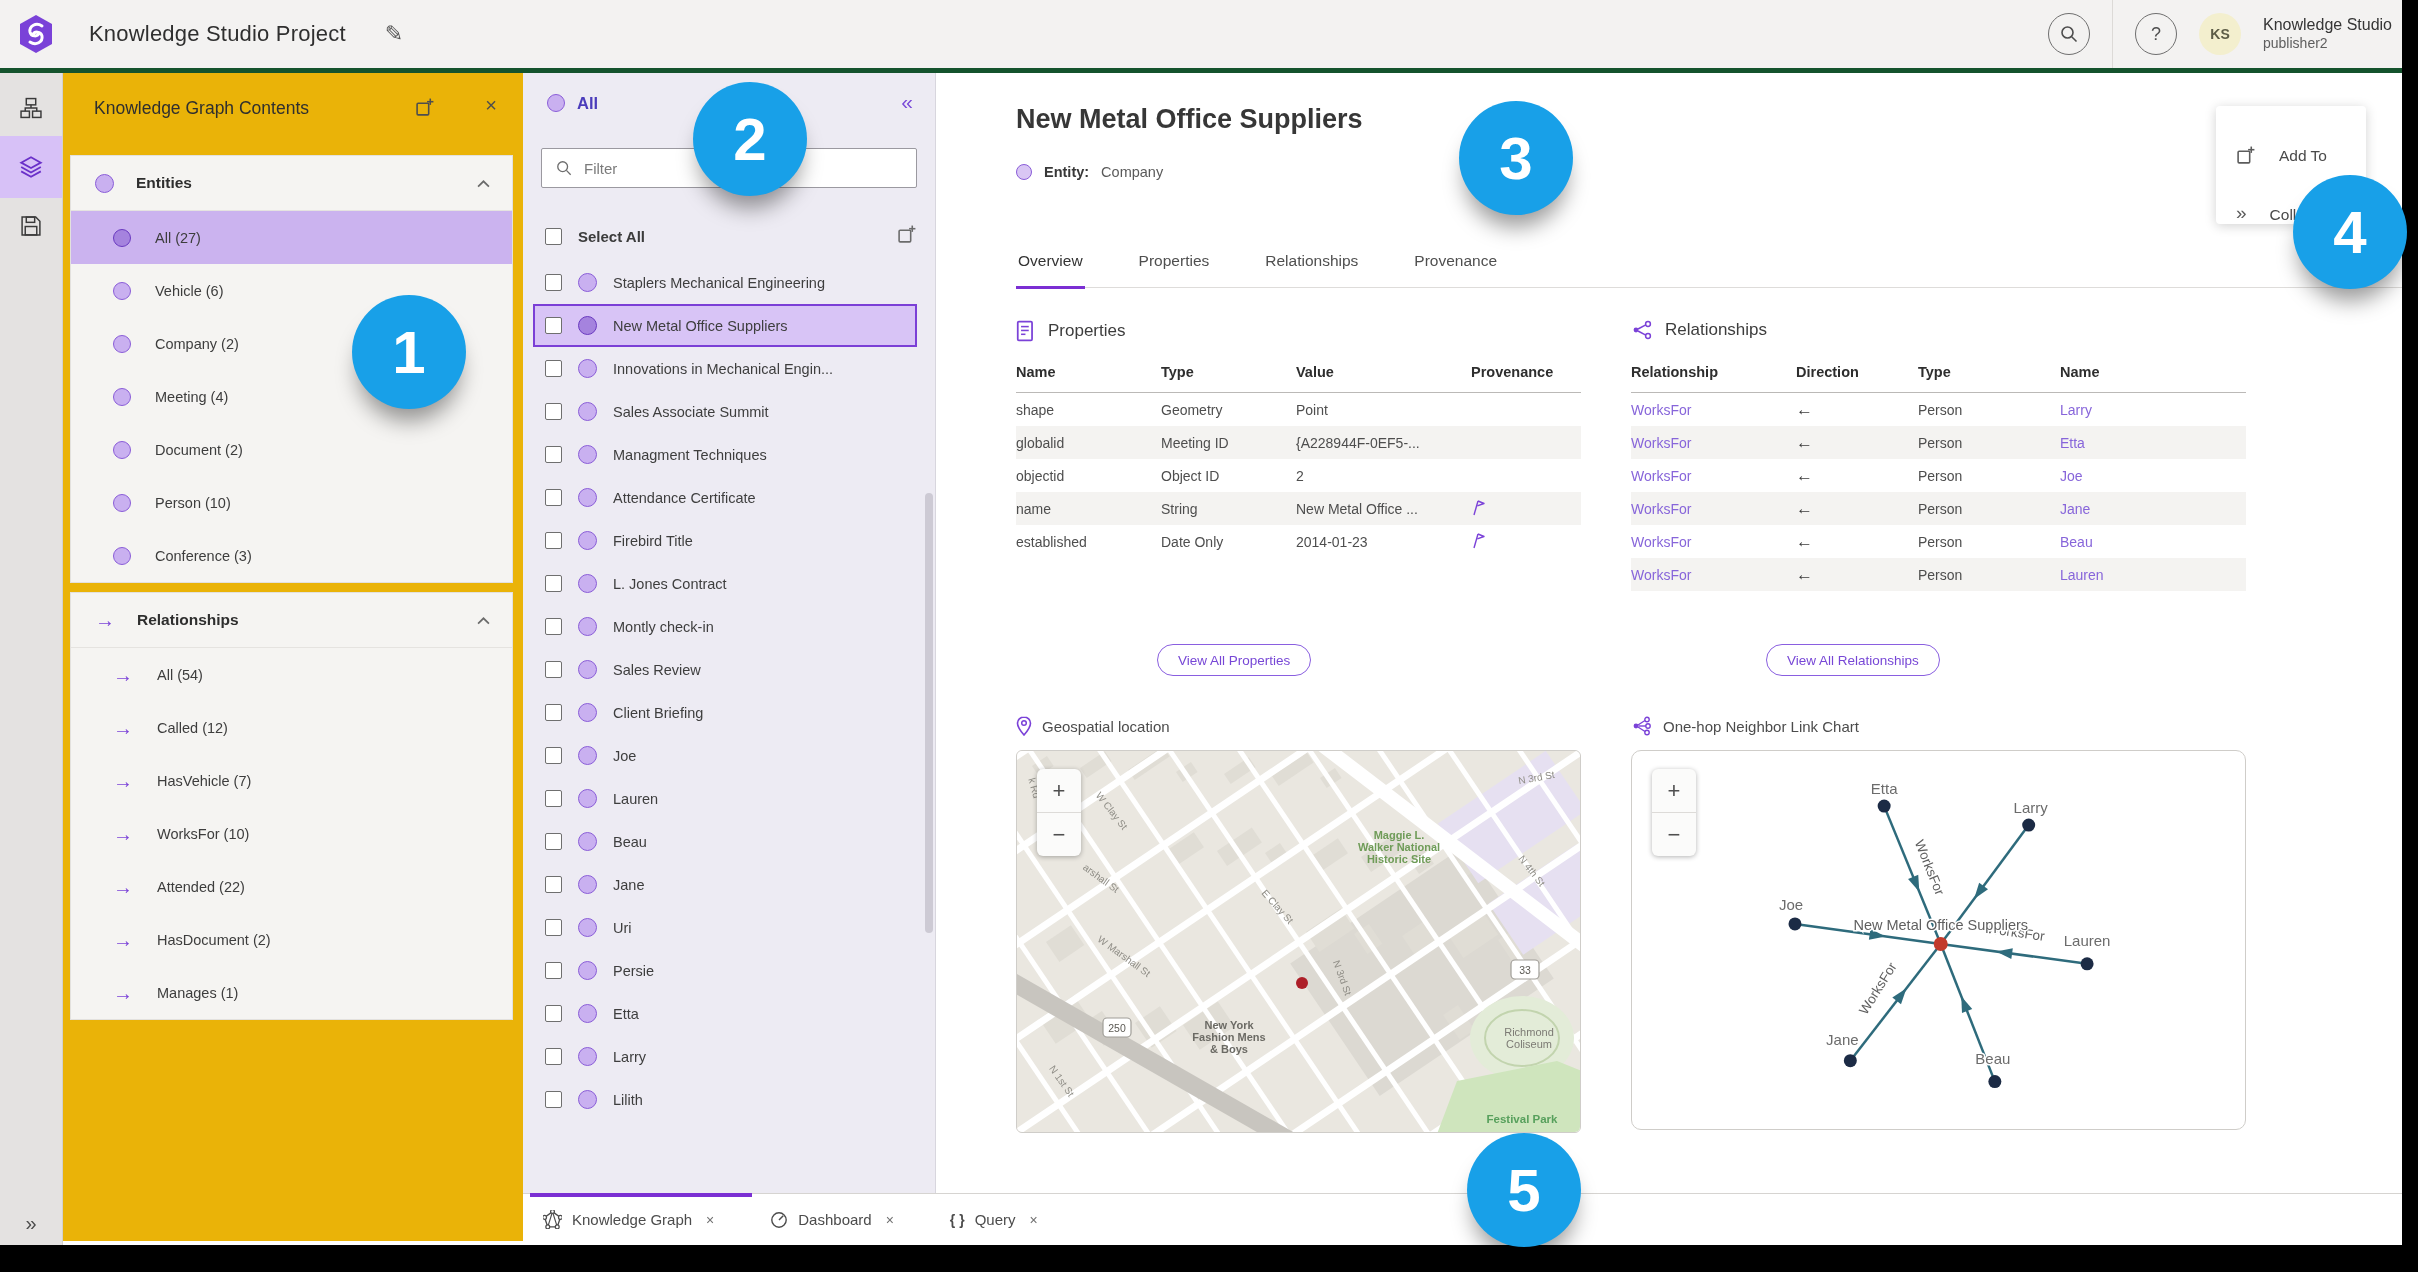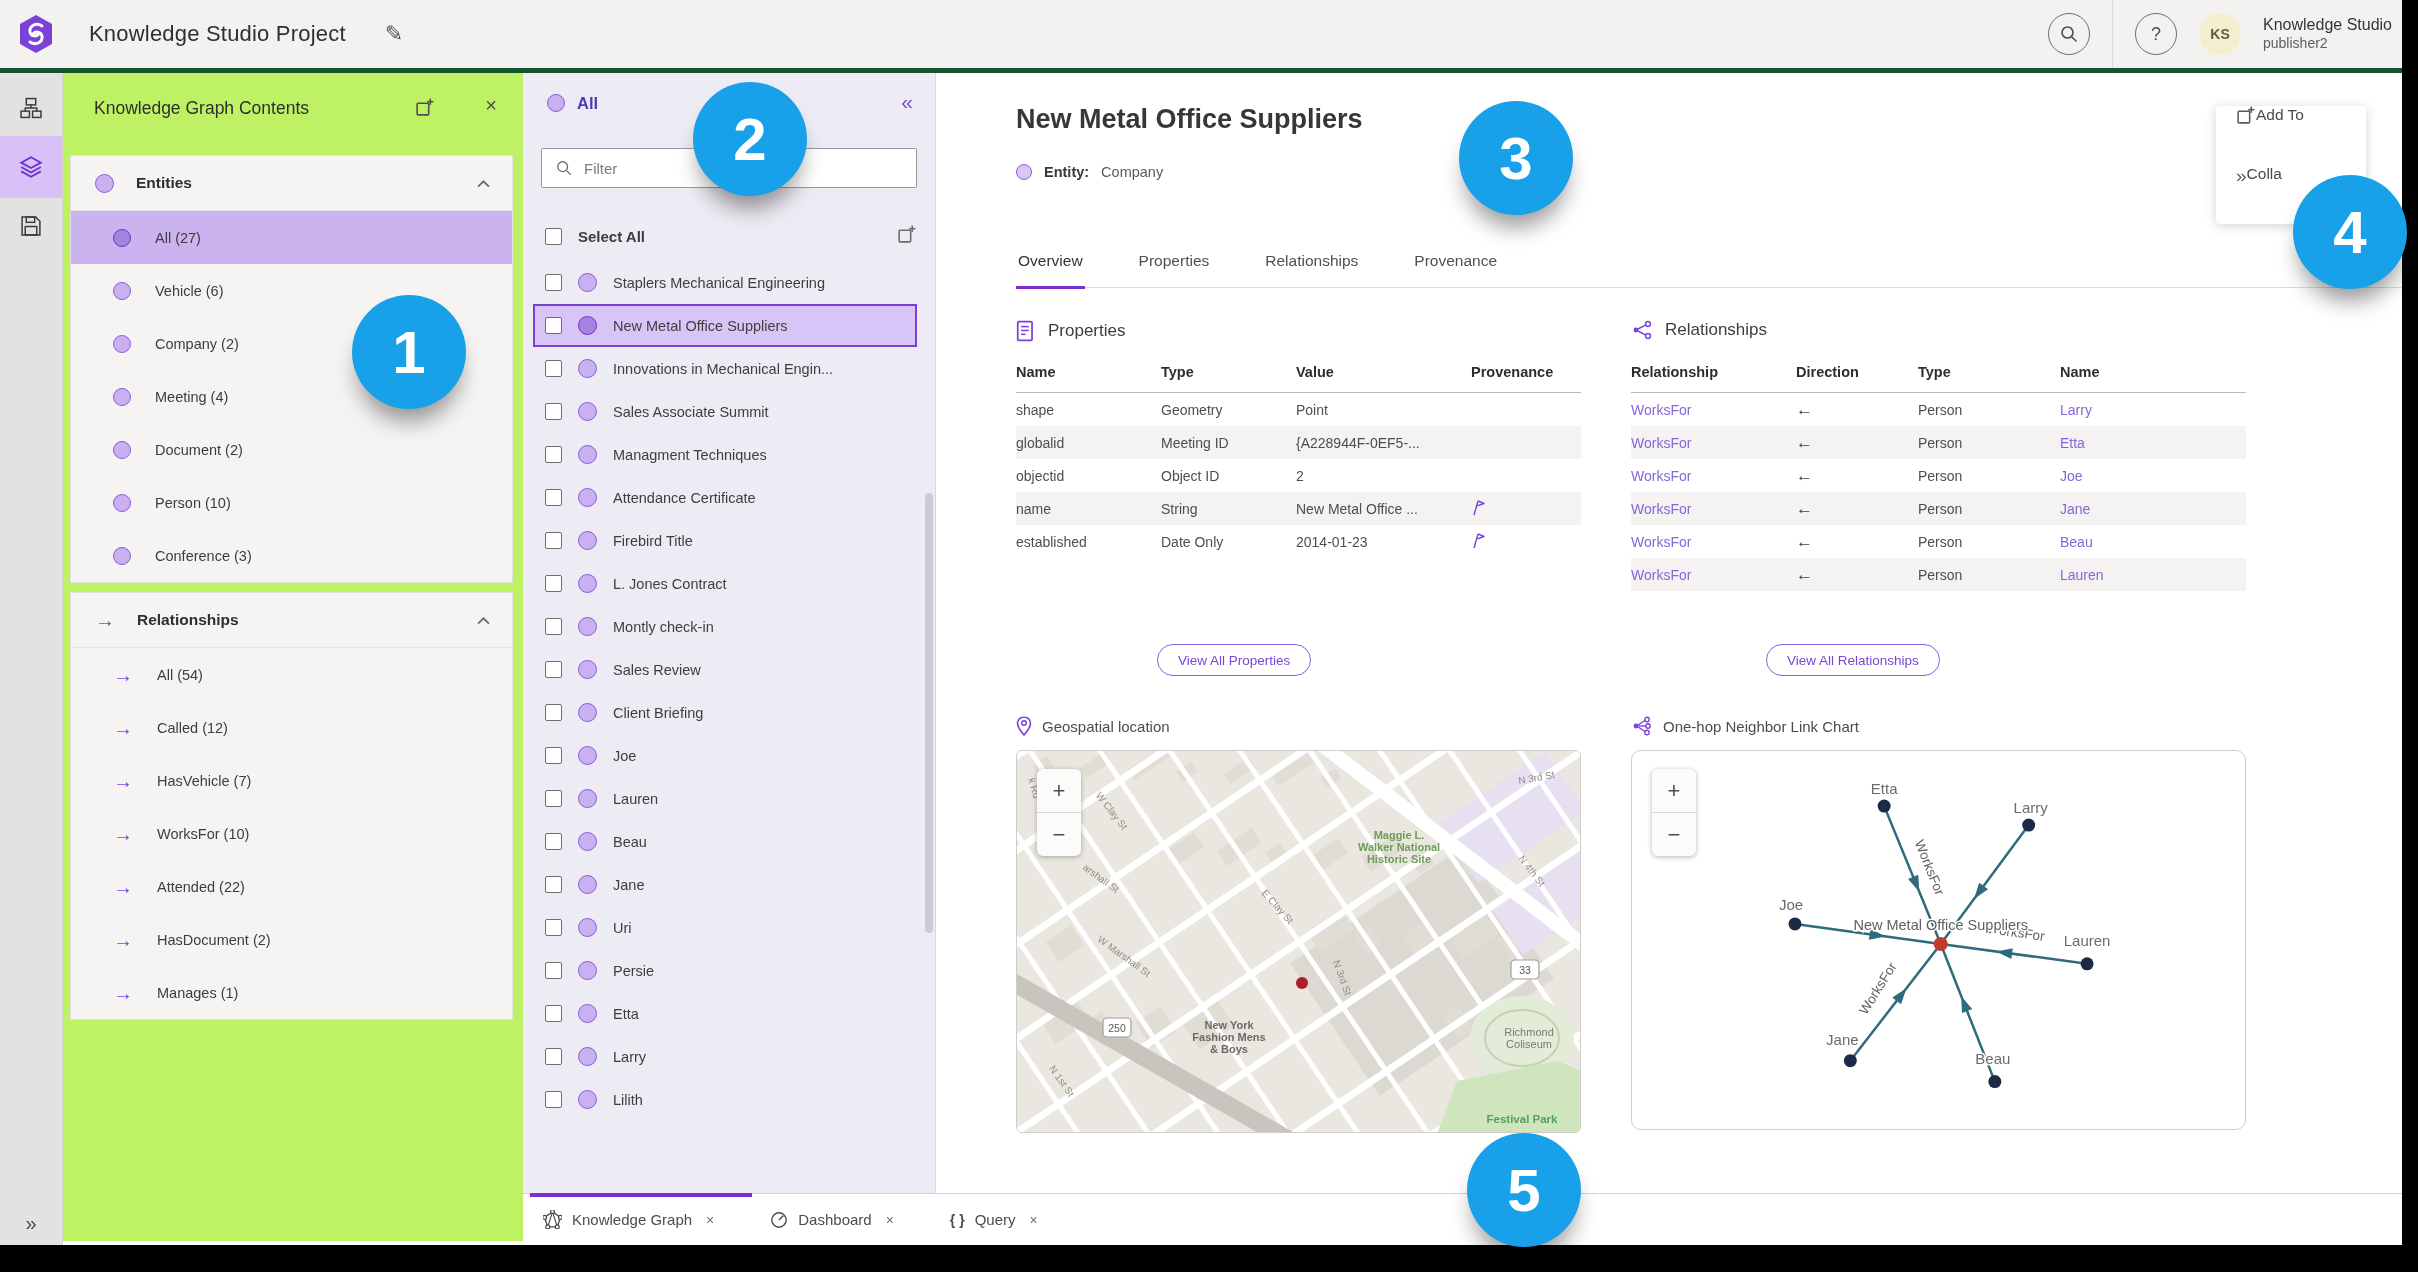--- a/index.html
+++ b/index.html
@@ -20,21 +20,21 @@
   .user-block{line-height:1.25;}
   .user-name{font-size:16px;color:#353535;}
   .user-role{font-size:14px;color:#5e5e5e;}
   
   .rail{position:absolute;left:0;top:68px;bottom:27px;width:62px;background:#e4e2e1;
         border-right:1px solid #d3d1cf;z-index:4;}
   .rail-btn{width:62px;height:56px;display:flex;align-items:center;justify-content:center;color:#3a3a3a;}
   .rail-btn.sel{background:#d7c1f7;color:#6a30c9;height:62px;}
   .rail-expand{position:absolute;bottom:10px;left:0;width:62px;text-align:center;font-size:20px;color:#4c4c4c;}
   
-  .contents{position:absolute;left:62px;top:68px;bottom:31px;width:461px;background:#bef264;
+  .contents{position:absolute;left:62px;top:68px;bottom:31px;width:461px;background:#eab308;
             border-right:1px solid #be185d;z-index:3;}
   .contents-head{position:relative;height:86px;}
   .contents-title{position:absolute;left:32px;top:30px;font-size:17.5px;color:#2f2f2f;}
   .contents-head .hicon{position:absolute;top:30px;color:#4e4e4e;}
   .side-card{position:absolute;left:8px;width:443px;border:1px solid #e3e1de;background:#f5f4f2;box-sizing:border-box;}
   .sec-head{height:54px;display:flex;align-items:center;border-bottom:1px solid #e5e3e0;position:relative;}
   .sec-head .label{font-size:15.5px;color:#2e2e2e;font-weight:bold;margin-left:22px;}
   .sec-head .chev{position:absolute;right:22px;}
   .tree-item{height:53px;display:flex;align-items:center;cursor:pointer;}
   .tree-item.sel{background:#cbb3ef;}
@@ -107,21 +107,21 @@
   
   text.nodelbl{fill:#6c6c6c;font-size:15px;paint-order:stroke;stroke:#fff;stroke-width:3px;
                font-family:"Liberation Sans",sans-serif;}
   text.edgelbl{fill:#5f5f5f;font-size:13.5px;paint-order:stroke;stroke:#fff;stroke-width:3px;
                font-family:"Liberation Sans",sans-serif;}
   text.centerlbl{fill:#5f5f5f;font-size:14.5px;paint-order:stroke;stroke:#fff;stroke-width:3px;
                font-family:"Liberation Sans",sans-serif;}
   
   .actions-card{position:absolute;left:2216px;top:106px;width:150px;height:118px;background:#fff;
                 border-radius:4px;box-shadow:0 2px 12px rgba(0,0,0,.18);z-index:20;}
-  .action-row{height:59px;display:flex;align-items:flex-start;padding-left:20px;gap:0;color:#5c5c5c;cursor:pointer;}
+  .action-row{height:59px;display:flex;align-items:flex-end;padding-left:20px;gap:23px;color:#5c5c5c;cursor:pointer;}
   .action-row .al{font-size:15.5px;color:#4a4a4a;}
   
   .tabbar{position:absolute;left:523px;right:16px;top:1193px;height:52px;background:#fff;
           border-top:1px solid #d6d4d1;display:flex;align-items:center;padding-left:20px;gap:56px;
           box-sizing:border-box;z-index:10;}
   .btab{display:flex;align-items:center;gap:10px;color:#4c4c4c;cursor:pointer;}
   .btab .tl{font-size:15px;}
   .btab .tx{font-size:14px;color:#707070;margin-left:4px;}
   .active-ind{position:absolute;left:530px;top:1193px;width:222px;height:4px;background:#7b2fd3;z-index:11;}
   

